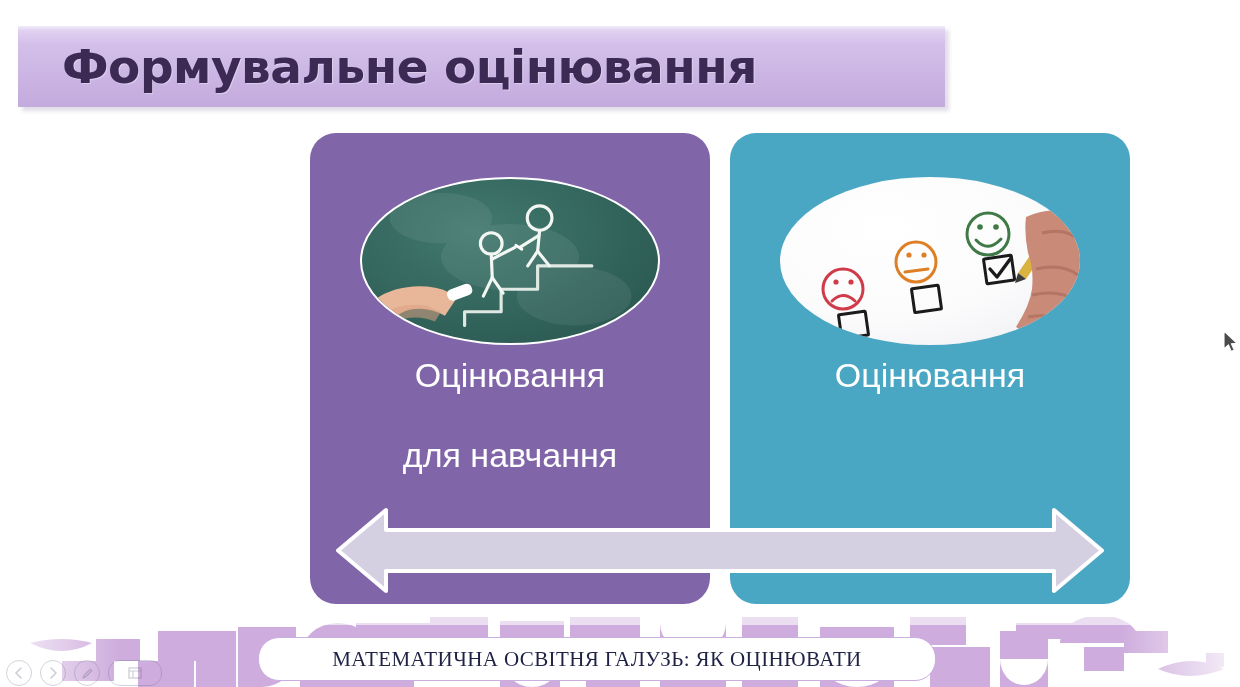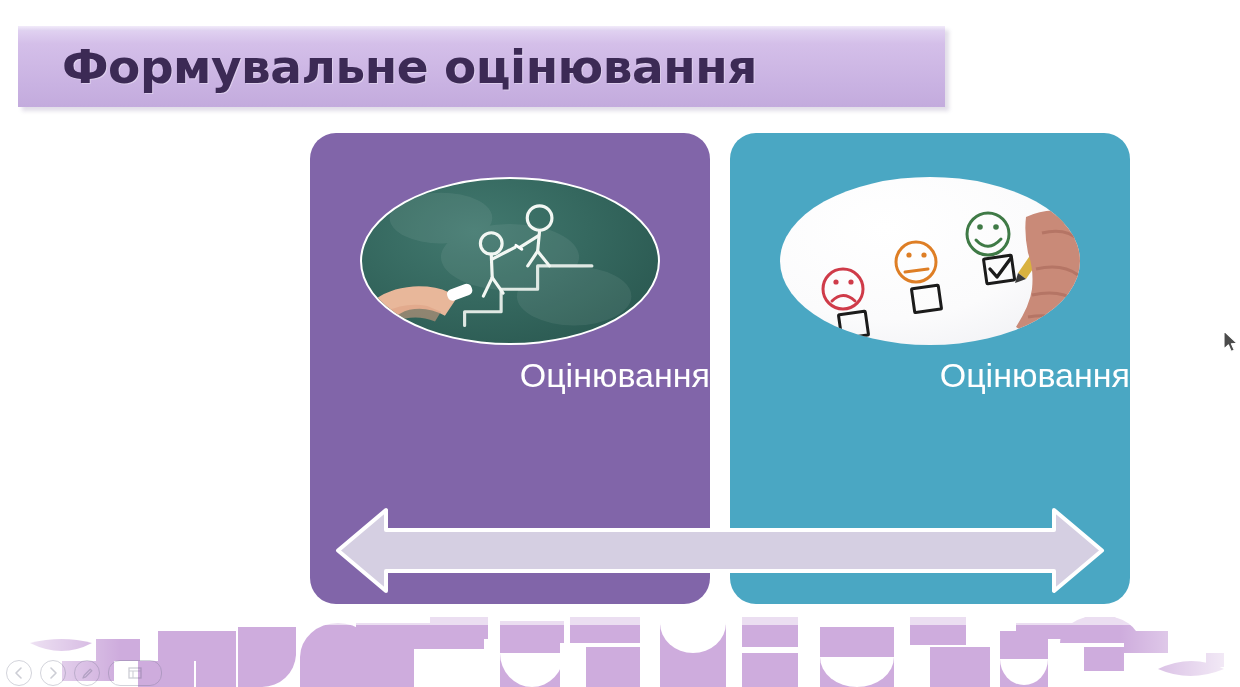--- a/index.html
+++ b/index.html
@@ -76,21 +76,21 @@
     left: 50%;
     transform: translateX(-50%);
     top: 44px;
     width: 300px;
     height: 168px;
   }
   .card-caption {
     position: absolute;
     left: 0;
     width: 100%;
-    text-align: right;
+    text-align: center;
     color: #ffffff;
     font-family: "Liberation Sans", sans-serif;
     font-size: 34px;
     line-height: 1.05;
     font-weight: 400;
   }
   .cap-1 { top: 225px; }
   .cap-2 { top: 305px; }
 
   
@@ -242,20 +242,21 @@
             <path d="M-6 168 L10 126 Q26 112 52 110 Q74 109 88 116 L96 122 L84 140 Q66 130 48 134 Q28 139 18 168 Z" fill="#e8b79a"></path>
             <path d="M24 136 Q44 126 66 130 L80 136 L74 146 Q54 138 34 146 Z" fill="#dca183" opacity="0.55"></path>
 
             <rect x="86" y="110" width="26" height="12" rx="5" transform="rotate(-20 99 116)" fill="#ffffff"></rect>
           </g>
         </svg>
       </div>
     </div>
 
     <div class="card-caption cap-1">Оцінювання</div>
+    <div class="card-caption cap-2">для навчання</div>
   </div>
 
   <div class="card" id="card-right">
 
     <div class="card-media">
       <div class="paper-oval">
         <svg class="paper-svg" viewBox="0 0 300 168" preserveAspectRatio="none">
 
           <g stroke="#cf3b49" stroke-width="3" fill="none" stroke-linecap="round">
             <circle cx="63" cy="112" r="20"></circle>
@@ -365,20 +366,23 @@
         <path d="M1158 52 q34 -16 66 0 q-34 14 -66 0 Z"></path>
         <rect x="1206" y="36" width="18" height="14"></rect>
       </g>
 
       <rect x="0" y="0" width="120" height="70" fill="url(#fadeL)" opacity="0.85"></rect>
       <rect x="1120" y="0" width="120" height="70" fill="url(#fadeR)" opacity="0.85"></rect>
       <rect x="0" y="0" width="1240" height="8" fill="#ffffff" opacity="0.6"></rect>
     </svg>
   </div>
 
+  <div id="footer-pill">
+    <span id="footer-pill-text">МАТЕМАТИЧНА ОСВІТНЯ ГАЛУЗЬ: ЯК ОЦІНЮВАТИ</span>
+  </div>
 
   <div id="playback-controls">
     <div class="pc-btn">
       <svg width="10" height="12" viewBox="0 0 10 12">
         <path d="M7 1 L2 6 L7 11" fill="none" stroke="currentColor" stroke-width="1.6" stroke-linecap="round" stroke-linejoin="round"></path>
       </svg>
     </div>
     <div class="pc-btn">
       <svg width="10" height="12" viewBox="0 0 10 12">
         <path d="M3 1 L8 6 L3 11" fill="none" stroke="currentColor" stroke-width="1.6" stroke-linecap="round" stroke-linejoin="round"></path>

